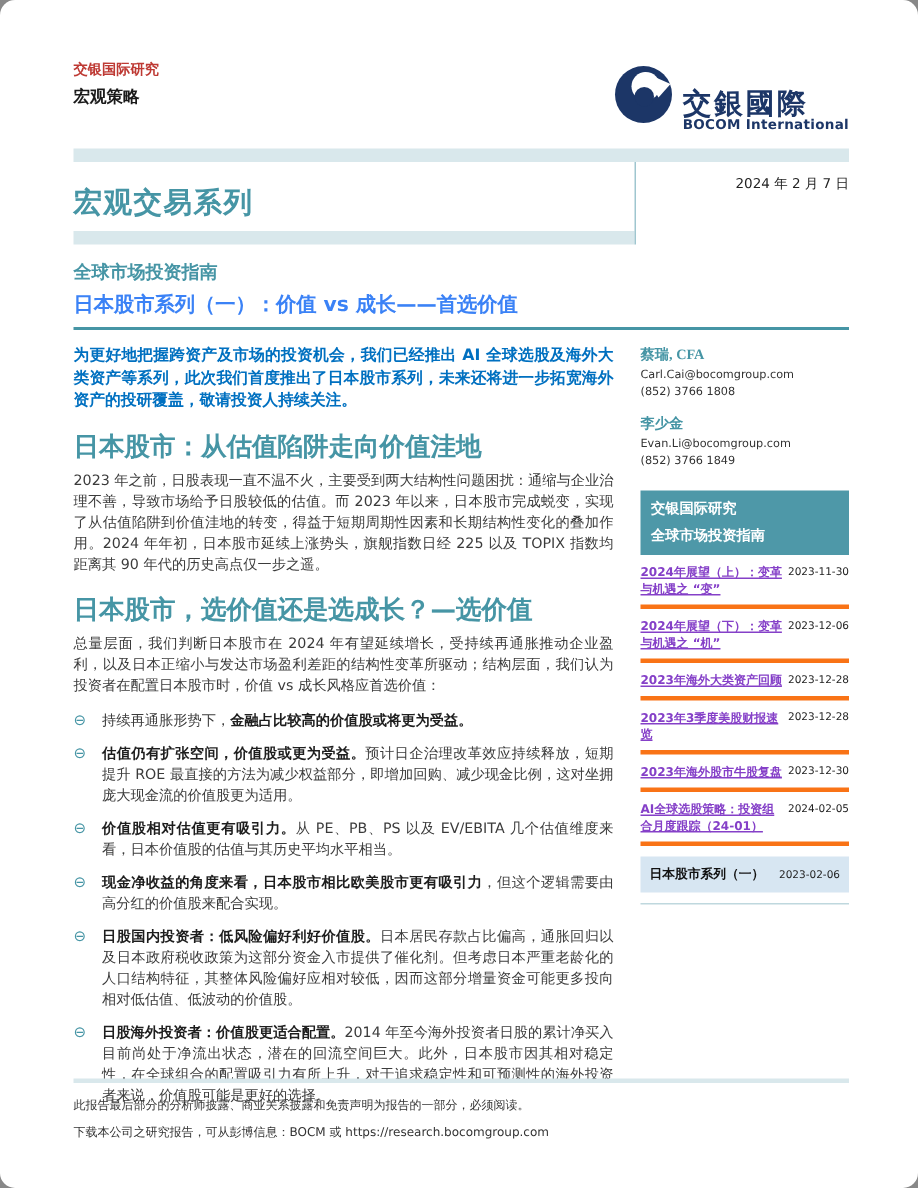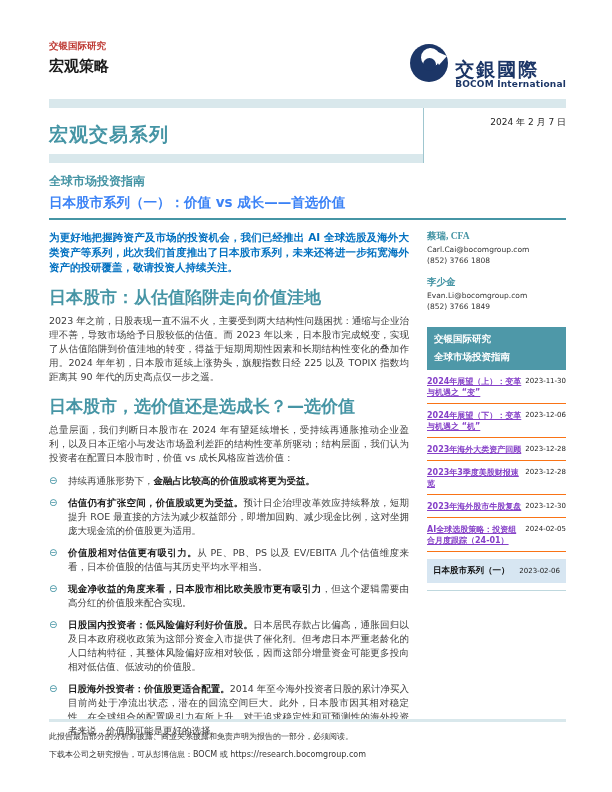--- a/index.html
+++ b/index.html
@@ -1,25 +1,25 @@
 <!DOCTYPE html>
 <html><head>
 <meta charset="utf-8">
 <style>
   * { margin:0; padding:0; box-sizing:border-box; }
   html,body { background:#888; }
   body { font-family:"DejaVu Sans", sans-serif; }
   .page {
     position:relative; width:612px; height:792px; margin:0 auto;
-    background:#ffffff; padding:40px 46px 0 49px; overflow:hidden;
+    background:#ffffff; padding:40px 46px 0 49px; overflow:hidden;border-radius:10px;
   }
   
   .hdr-top { display:flex; justify-content:space-between; align-items:flex-start; }
   .eyebrow { color:#BE3A34; font-weight:bold; font-size:9.5px; }
-  .category { color:#1a1a1a; font-weight:bold; font-size:15px; margin-top:4px; }
+  .category { color:#1a1a1a; font-weight:bold; font-size:11px; margin-top:4px; }
   .logo-block { display:flex; align-items:center; gap:6px; }
   .logo-text { display:flex; flex-direction:column; align-items:flex-start;margin-top:19px; }
   .logo-cn { color:#1C3667; font-weight:bold; font-size:19px; letter-spacing:2px; line-height:20px; }
   .logo-en { color:#1C3667; font-weight:bold; font-size:9px; letter-spacing:0.2px; }
   .band { height:9px; background:#D9E8EC; }
   .band-full { margin-top:10px; }
   .hdr-mid { display:flex; align-items:stretch; }
   .hdr-mid-left { width:374px; display:flex; flex-direction:column; justify-content:flex-end; }
   .series-title { color:#4695A5; font-weight:bold; font-size:19px; letter-spacing:1px; margin:14px 0 6px 0; }
   .hdr-mid-right { flex:1; border-left:1.5px solid #9FC6CF; padding:8px 0 0 8px; text-align:right; }
@@ -39,21 +39,21 @@
   .b-icon { color:#4695A5; font-size:10px; line-height:13px; width:12px; flex-shrink:0; }
   .b-text { color:#3B3B3B; font-size:9.5px; line-height:14px; text-align:justify; }
   .b-text b { color:#1e1e1e; }
   
   .analyst { margin-bottom:11px; }
   .a-name { color:#4695A5; font-weight:bold; font-size:9.5px;font-family:Liberation Serif, serif; }
   .a-line { color:#333; font-size:7.5px; margin-top:2px; }
   .sbox-hdr { background:#4E98A8; color:#ffffff; padding:6px 7px; margin-top:16px; }
   .sbox-t1 { font-weight:bold; font-size:9.5px; }
   .sbox-t2 { font-weight:bold; font-size:9.5px; margin-top:5px; }
-  .report { display:flex; gap:4px; align-items:flex-start; padding:6px 0 5px 0; border-bottom:1px solid #f97316; }
+  .report { display:flex; gap:4px; align-items:flex-start; padding:6px 0 5px 0; border-bottom:3px solid #f97316; }
   .r-title { flex:1; color:#8540C8; font-weight:bold; font-size:8px; line-height:11px; text-decoration:underline; cursor:pointer; }
   .r-date { color:#222; font-size:7px; white-space:nowrap; padding-top:1px; }
   .current { display:flex; gap:4px; align-items:center; background:#D7E6F2; padding:6px 6px; margin-top:7px; }
   .c-title { flex:1; color:#111; font-weight:bold; font-size:8.5px; }
   .c-date { color:#222; font-size:7px; white-space:nowrap; }
   .sep { border-bottom:1px solid #BFD8DE; margin-top:7px; }
   
   .footer { position:absolute; left:49px; right:46px; top:719px; border-top:3px solid #D9E8EC; padding-top:9px; }
   .f-line { color:#333; font-size:8px; margin-bottom:7px; }
   .f-link { color:#333; text-decoration:none; }

